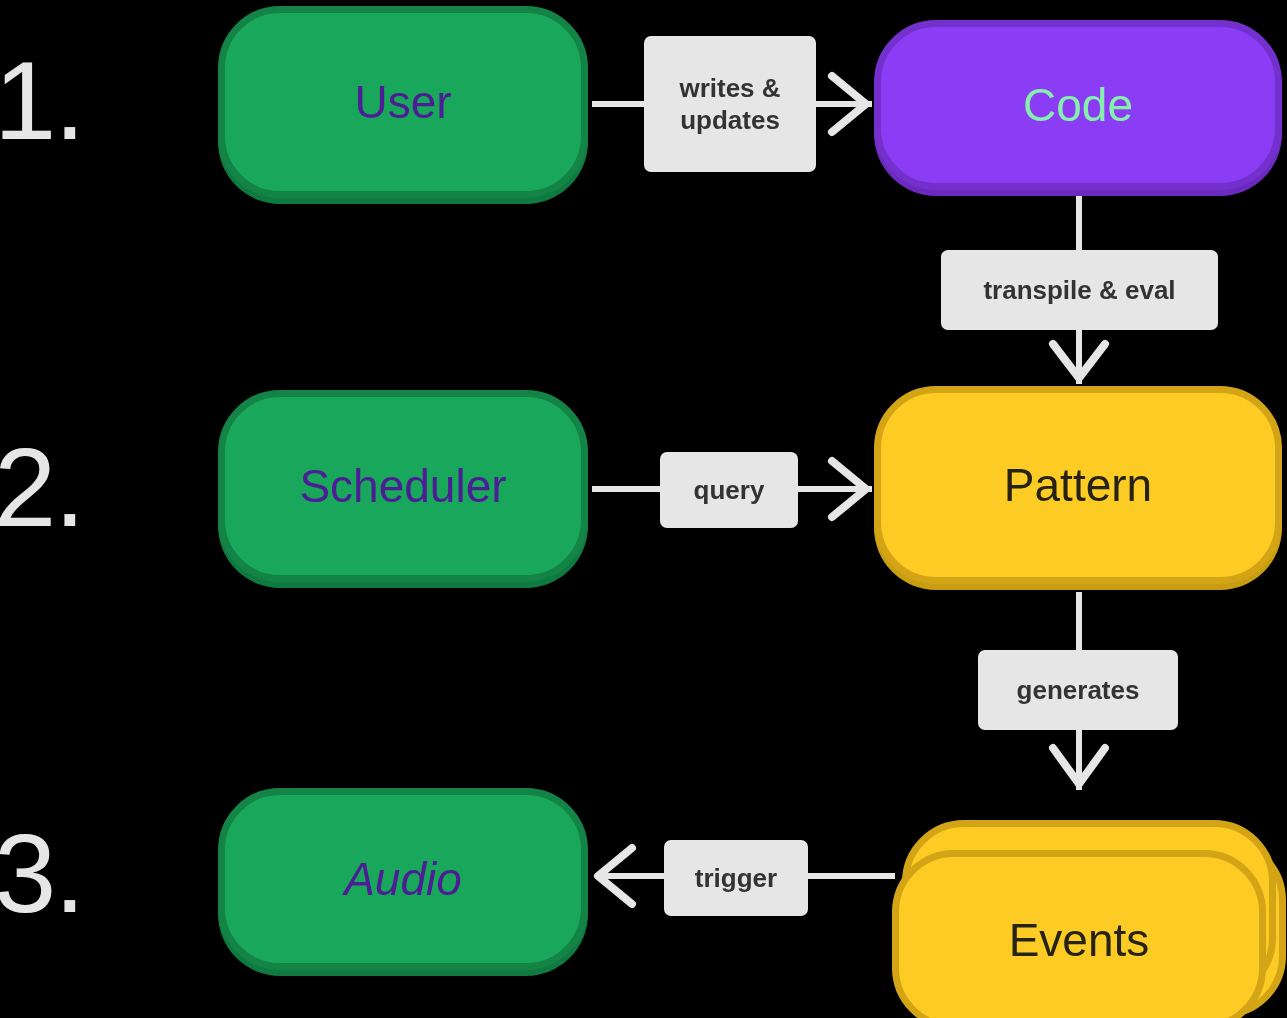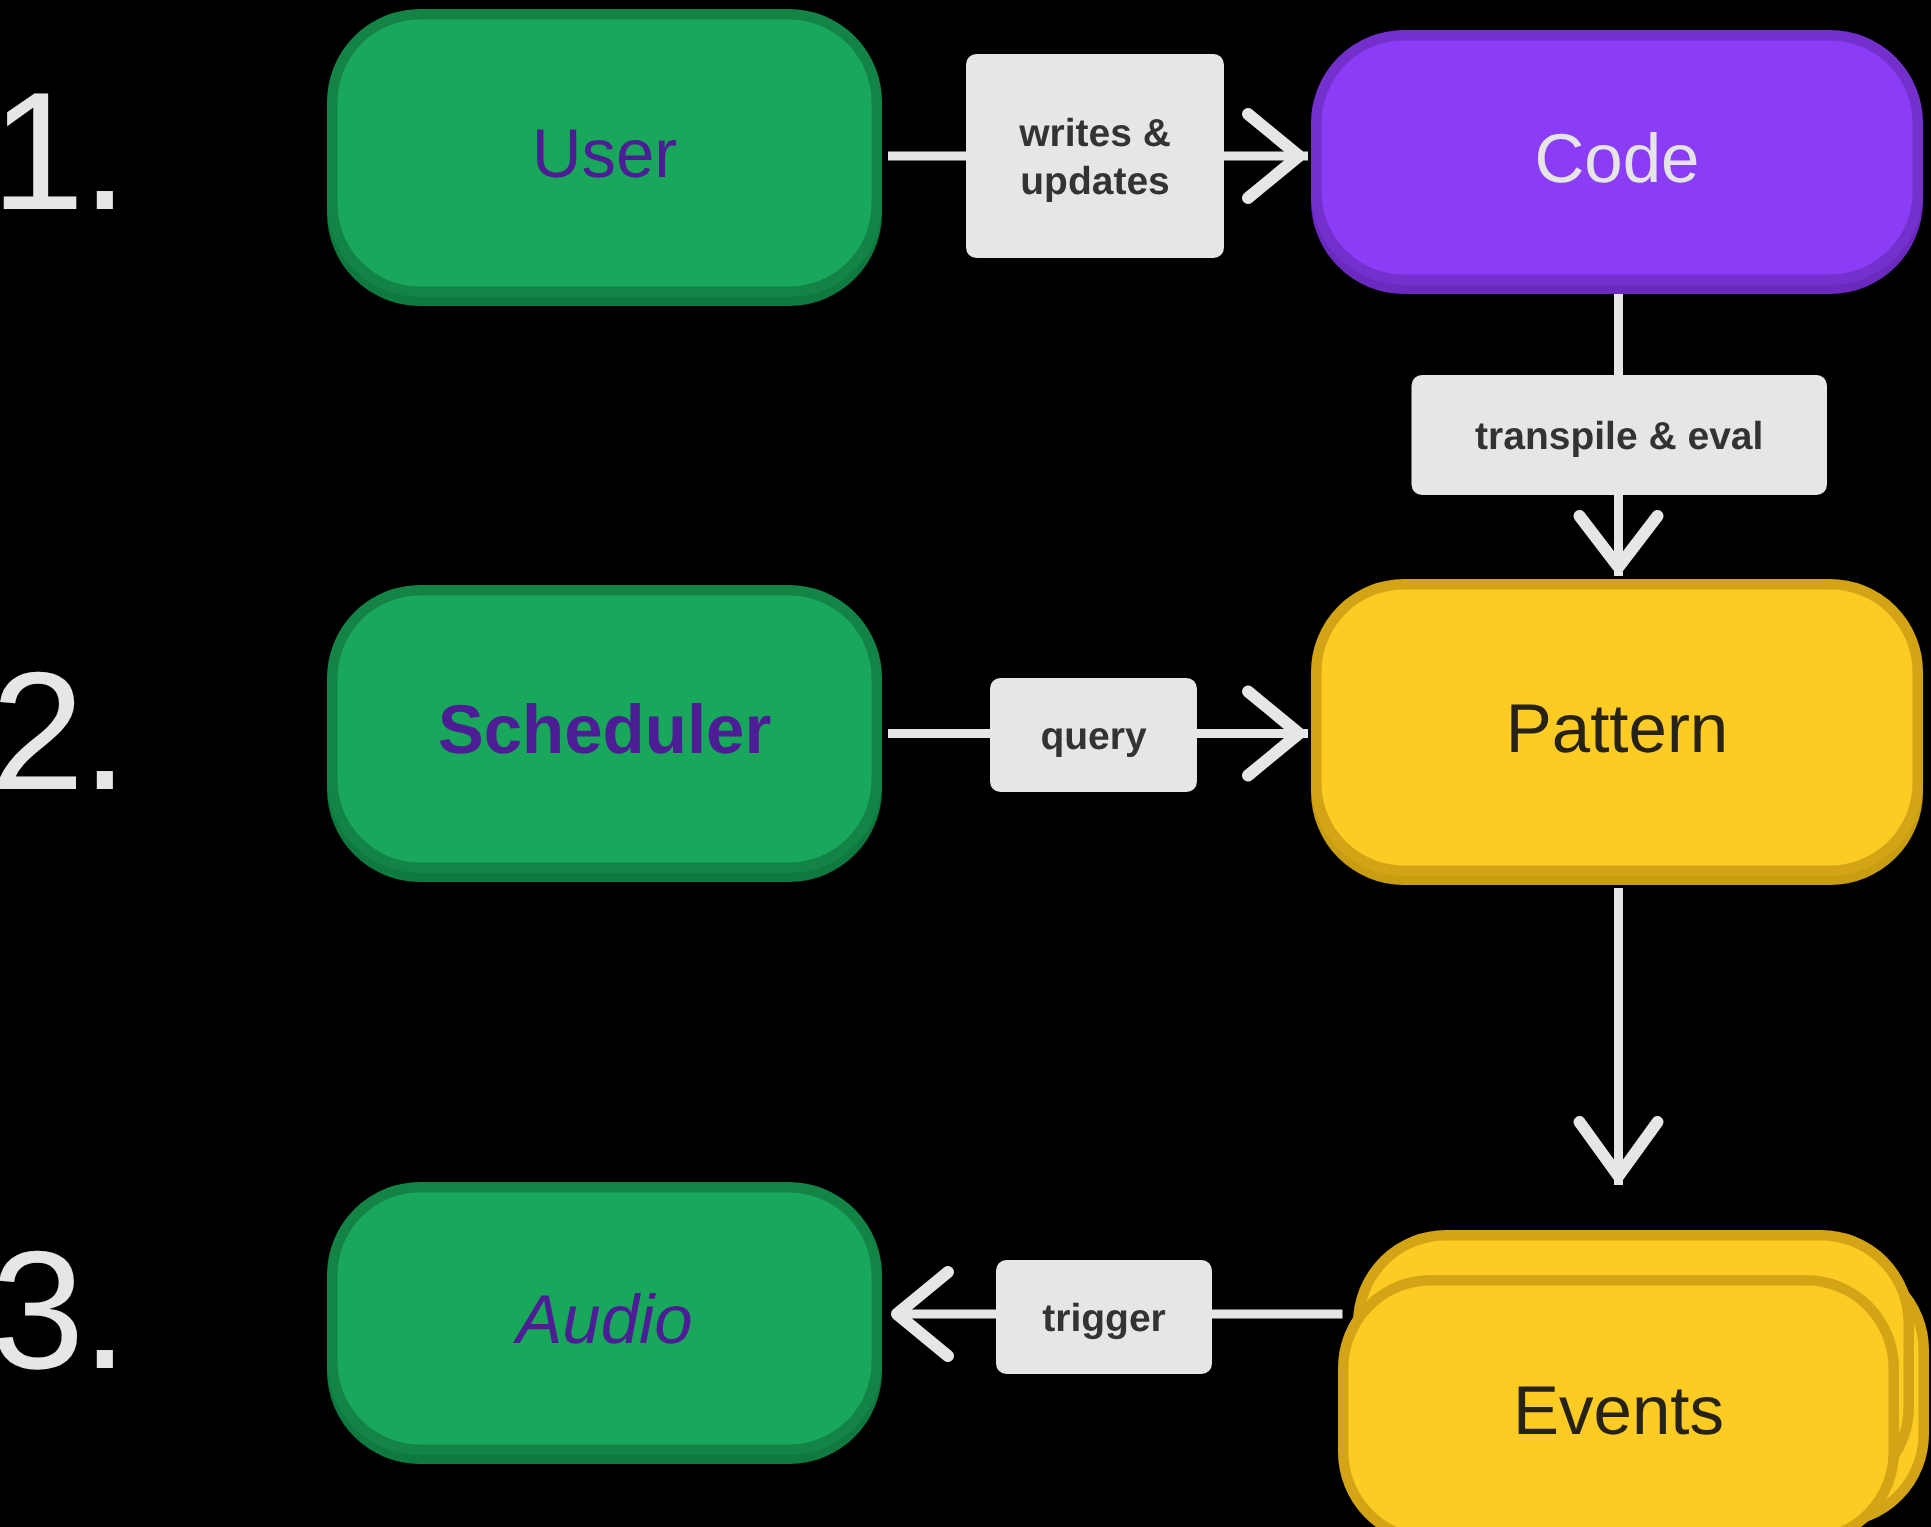--- a/index.html
+++ b/index.html
@@ -46,21 +46,21 @@
   }
   .node-green {
     background: #19A85B;
     border: 7px solid #148346;
     color: #4c1d95;
     box-shadow: 0 6px 0 0 #0F7A40;
   }
   .node-purple {
     background: #8B3DF5;
     border: 7px solid #7430CC;
-    color: #e5e5e5;
+    color: #86efac;
     box-shadow: 0 6px 0 0 #6B29BF;
   }
   .node-yellow {
     background: #FCCB24;
     border: 7px solid #D3A516;
     color: #262316;
     box-shadow: 0 6px 0 0 #C99D12;
   }
 
   
@@ -161,30 +161,31 @@
 
   <div class="edge-label" style="left:644px; top:36px; width:172px; height:136px;">writes &amp;
 updates</div>
 
   <div class="node node-purple" style="left:874px; top:20px; width:408px; height:170px;">
     <span>Code</span>
   </div>
 
   <div class="edge-label" style="left:941px; top:250px; width:277px; height:80px;">transpile &amp; eval</div>
 
-  <div class="node node-green" style="left:218px; top:390px; width:370px; height:192px;font-weight:bold;">
+  <div class="node node-green" style="left:218px; top:390px; width:370px; height:192px;">
     <span>Scheduler</span>
   </div>
 
   <div class="edge-label" style="left:660px; top:452px; width:138px; height:76px;">query</div>
 
   <div class="node node-yellow" style="left:874px; top:386px; width:408px; height:198px;">
     <span>Pattern</span>
   </div>
 
+  <div class="edge-label" style="left:978px; top:650px; width:200px; height:80px;">generates</div>
 
   <div class="node node-green" style="left:218px; top:788px; width:370px; height:182px;font-style:italic;">
     <span>Audio</span>
   </div>
 
   <div class="edge-label" style="left:664px; top:840px; width:144px; height:76px;">trigger</div>
 
   <div class="stack-wrap" style="left:892px; top:786px; width:400px; height:232px;">
     <div class="stack-layer" style="left:20px; top:52px; width:374px; height:180px;"></div>
     <div class="stack-layer" style="left:10px; top:34px; width:374px; height:180px;"></div>

